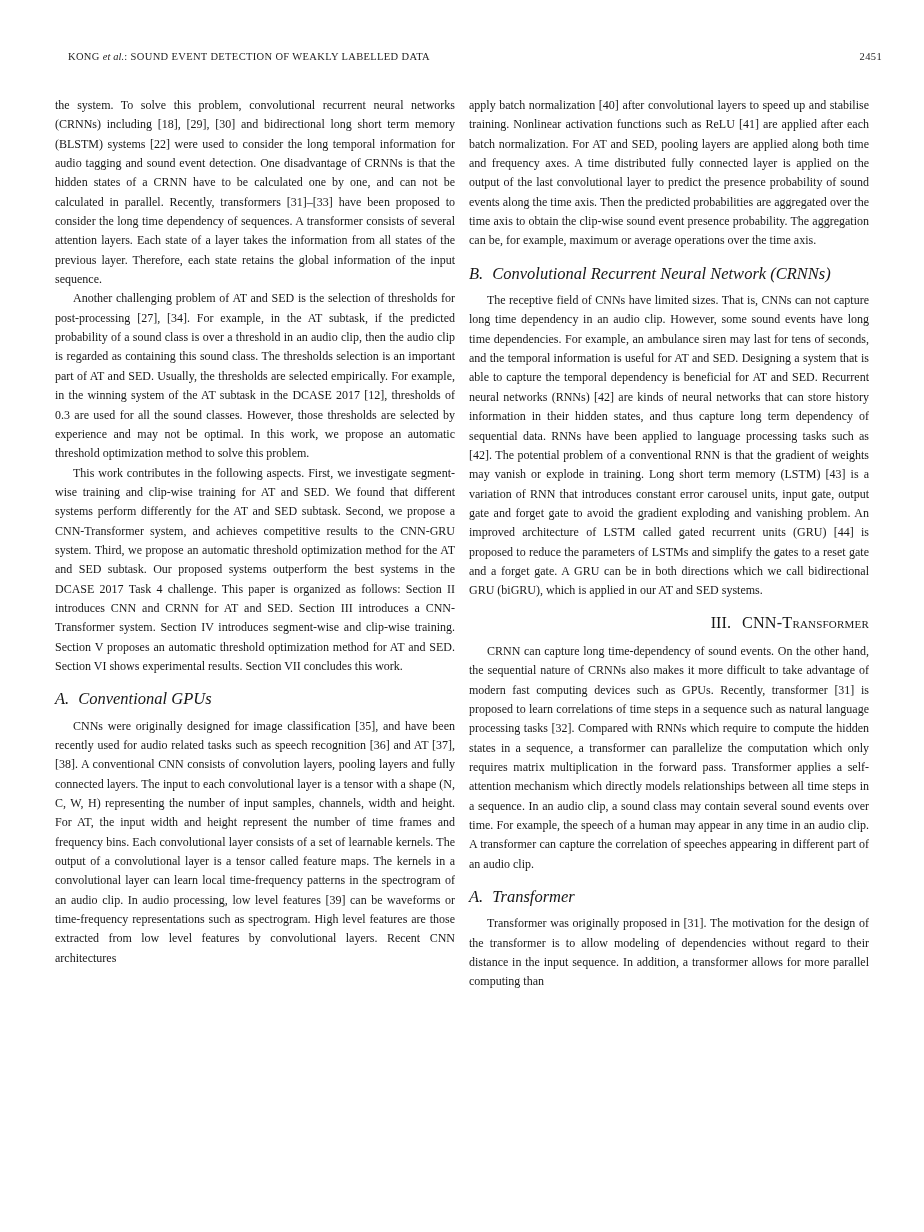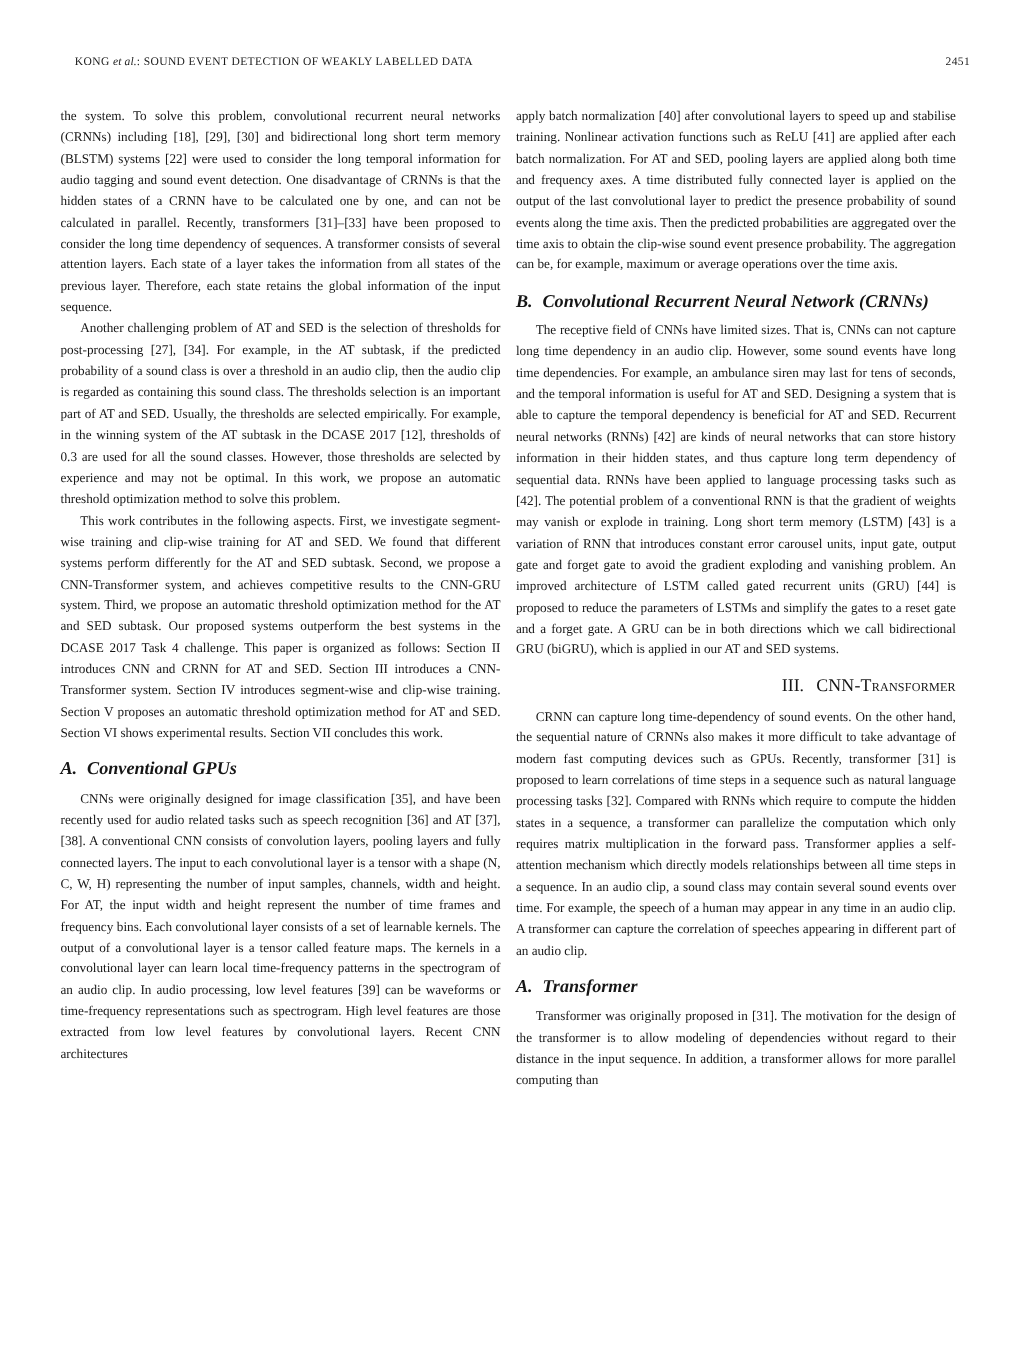--- a/index.html
+++ b/index.html
@@ -48,21 +48,21 @@
     line-height: 19.35px;
     font-weight: normal;
     text-align: right;
   }
   .sec-heading .sec-num { margin-right: 11px; }
   .sec-heading .sec-title { font-variant: small-caps; letter-spacing: 0.2px; }
   .sub-heading {
     margin: 13px 0 8px 0;
     font-size: 16.5px;
     line-height: 19.35px;
-    font-weight: bold;
+    font-weight: normal;
     font-style: italic;
     text-align: left;
   }
   .sub-heading .sub-label { margin-right: 9px; }
   .page-footer {
     position: absolute;
     top: 1202px; left: 0; width: 924px;
     font-family: "Liberation Sans", sans-serif;
     font-size: 11px;
     color: #1f1f1f;

